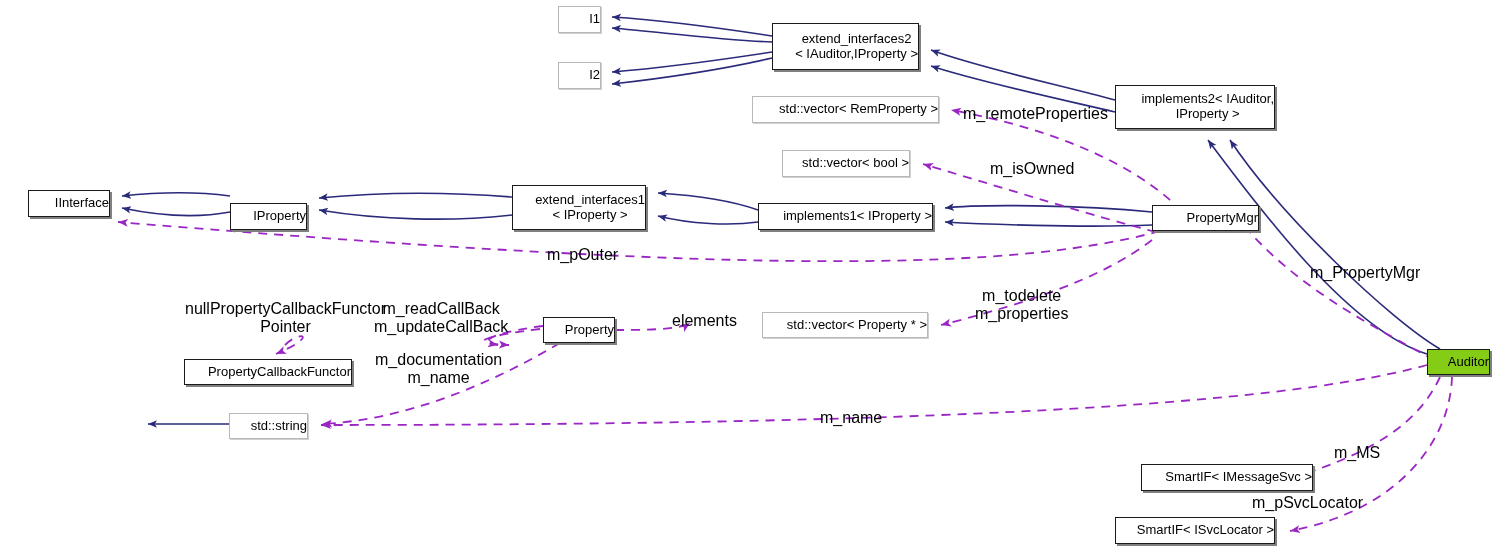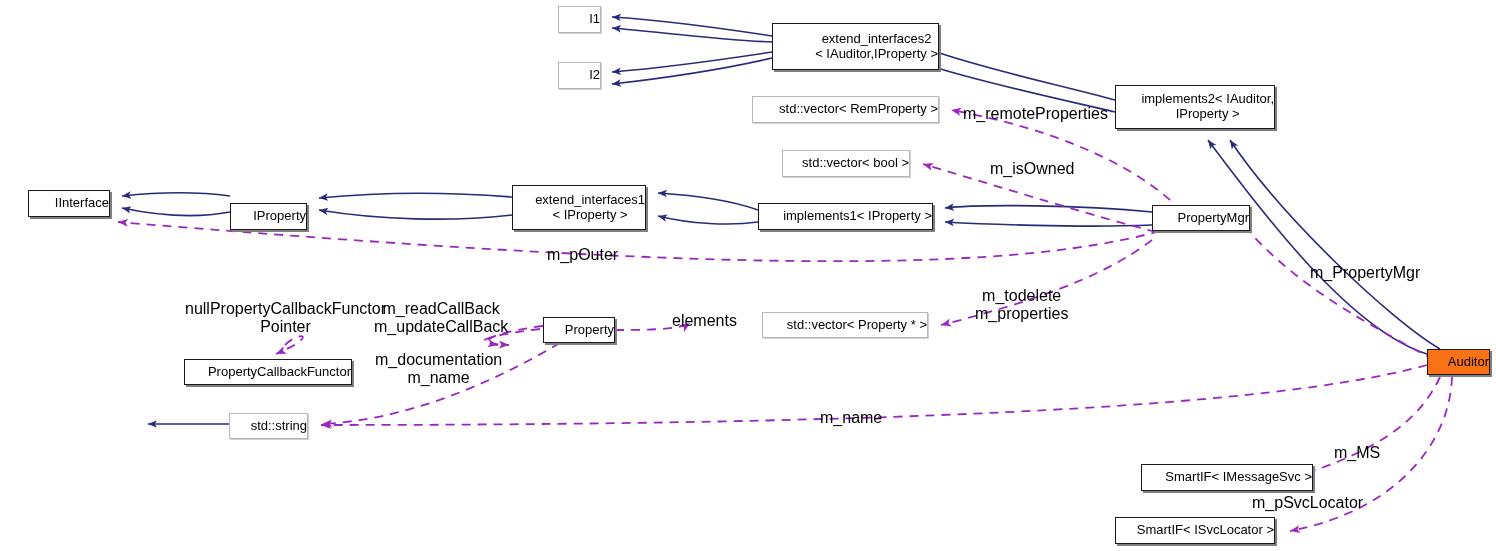--- a/index.html
+++ b/index.html
@@ -2,21 +2,21 @@
 <html><head>
 <meta charset="utf-8">
 <style>
   html,body{margin:0;padding:0;background:#ffffff;}
   body{width:1496px;height:551px;overflow:hidden;font-family:"Liberation Sans",sans-serif;}
   #diagram{position:relative;width:1496px;height:551px;background:#ffffff;}
   svg{position:absolute;left:0;top:0;}
   .node{position:absolute;box-sizing:border-box;display:flex;align-items:center;justify-content:flex-end;text-align:center;line-height:1.12;color:#000000;font-size:13px;background:#ffffff;}
   .node.solid{border:1px solid #1a1a1a;box-shadow:2px 2px 0 0 #808080;}
   .node.faint{border:1px solid #b8b8b8;box-shadow:1px 1px 0 0 #d0d0d0;}
-  .node.focus{background:#f97316;border:1px solid #1a1a1a;box-shadow:2px 2px 0 0 #808080;}
+  .node.focus{background:#84cc16;border:1px solid #1a1a1a;box-shadow:2px 2px 0 0 #808080;}
   .edge-label{position:absolute;font-size:16px;color:#000000;line-height:1.15;white-space:pre;text-align:center;}
 </style>
 </head>
 <body>
 
 <div id="diagram">
 
   <svg width="1496" height="551">
     <defs>
       <marker id="inh" markerWidth="10" markerHeight="10" refX="9" refY="4" orient="auto" markerUnits="userSpaceOnUse">
@@ -66,21 +66,21 @@
       <path d="M1434,360 C1380,330 1300,290 1248,230"></path>
     </g>
   </svg>
 
   <div class="node faint" style="left:558px;top:6px;width:43px;height:27px;">
       <span>I1</span>
     </div>
   <div class="node faint" style="left:558px;top:62px;width:43px;height:27px;">
       <span>I2</span>
     </div>
-  <div class="node solid" style="left:772px;top:23px;width:167px;height:47px;">
+  <div class="node solid" style="left:772px;top:23px;width:147px;height:47px;">
       <span class="ml">extend_interfaces2<br>&lt; IAuditor,IProperty &gt;</span>
     </div>
   <div class="node solid" style="left:1115px;top:85px;width:160px;height:44px;">
       <span class="ml">implements2&lt; IAuditor,<br>IProperty &gt;</span>
     </div>
   <div class="node faint" style="left:752px;top:96px;width:187px;height:27px;">
       <span>std::vector&lt; RemProperty &gt;</span>
     </div>
   <div class="node faint" style="left:782px;top:150px;width:128px;height:27px;">
       <span>std::vector&lt; bool &gt;</span>
@@ -90,21 +90,21 @@
     </div>
   <div class="node solid" style="left:230px;top:203px;width:77px;height:27px;">
       <span>IProperty</span>
     </div>
   <div class="node solid" style="left:512px;top:185px;width:134px;height:45px;">
       <span class="ml">extend_interfaces1<br>&lt; IProperty &gt;</span>
     </div>
   <div class="node solid" style="left:758px;top:203px;width:175px;height:27px;">
       <span>implements1&lt; IProperty &gt;</span>
     </div>
-  <div class="node solid" style="left:1152px;top:205px;width:98px;height:26px;padding-left:18px;">
+  <div class="node solid" style="left:1152px;top:205px;width:107px;height:26px;padding-left:18px;">
       <span>PropertyMgr</span>
     </div>
   <div class="node solid" style="left:543px;top:317px;width:72px;height:26px;">
       <span>Property</span>
     </div>
   <div class="node faint" style="left:762px;top:312px;width:166px;height:26px;">
       <span>std::vector&lt; Property * &gt;</span>
     </div>
   <div class="node solid" style="left:184px;top:359px;width:168px;height:26px;">
       <span>PropertyCallbackFunctor</span>

